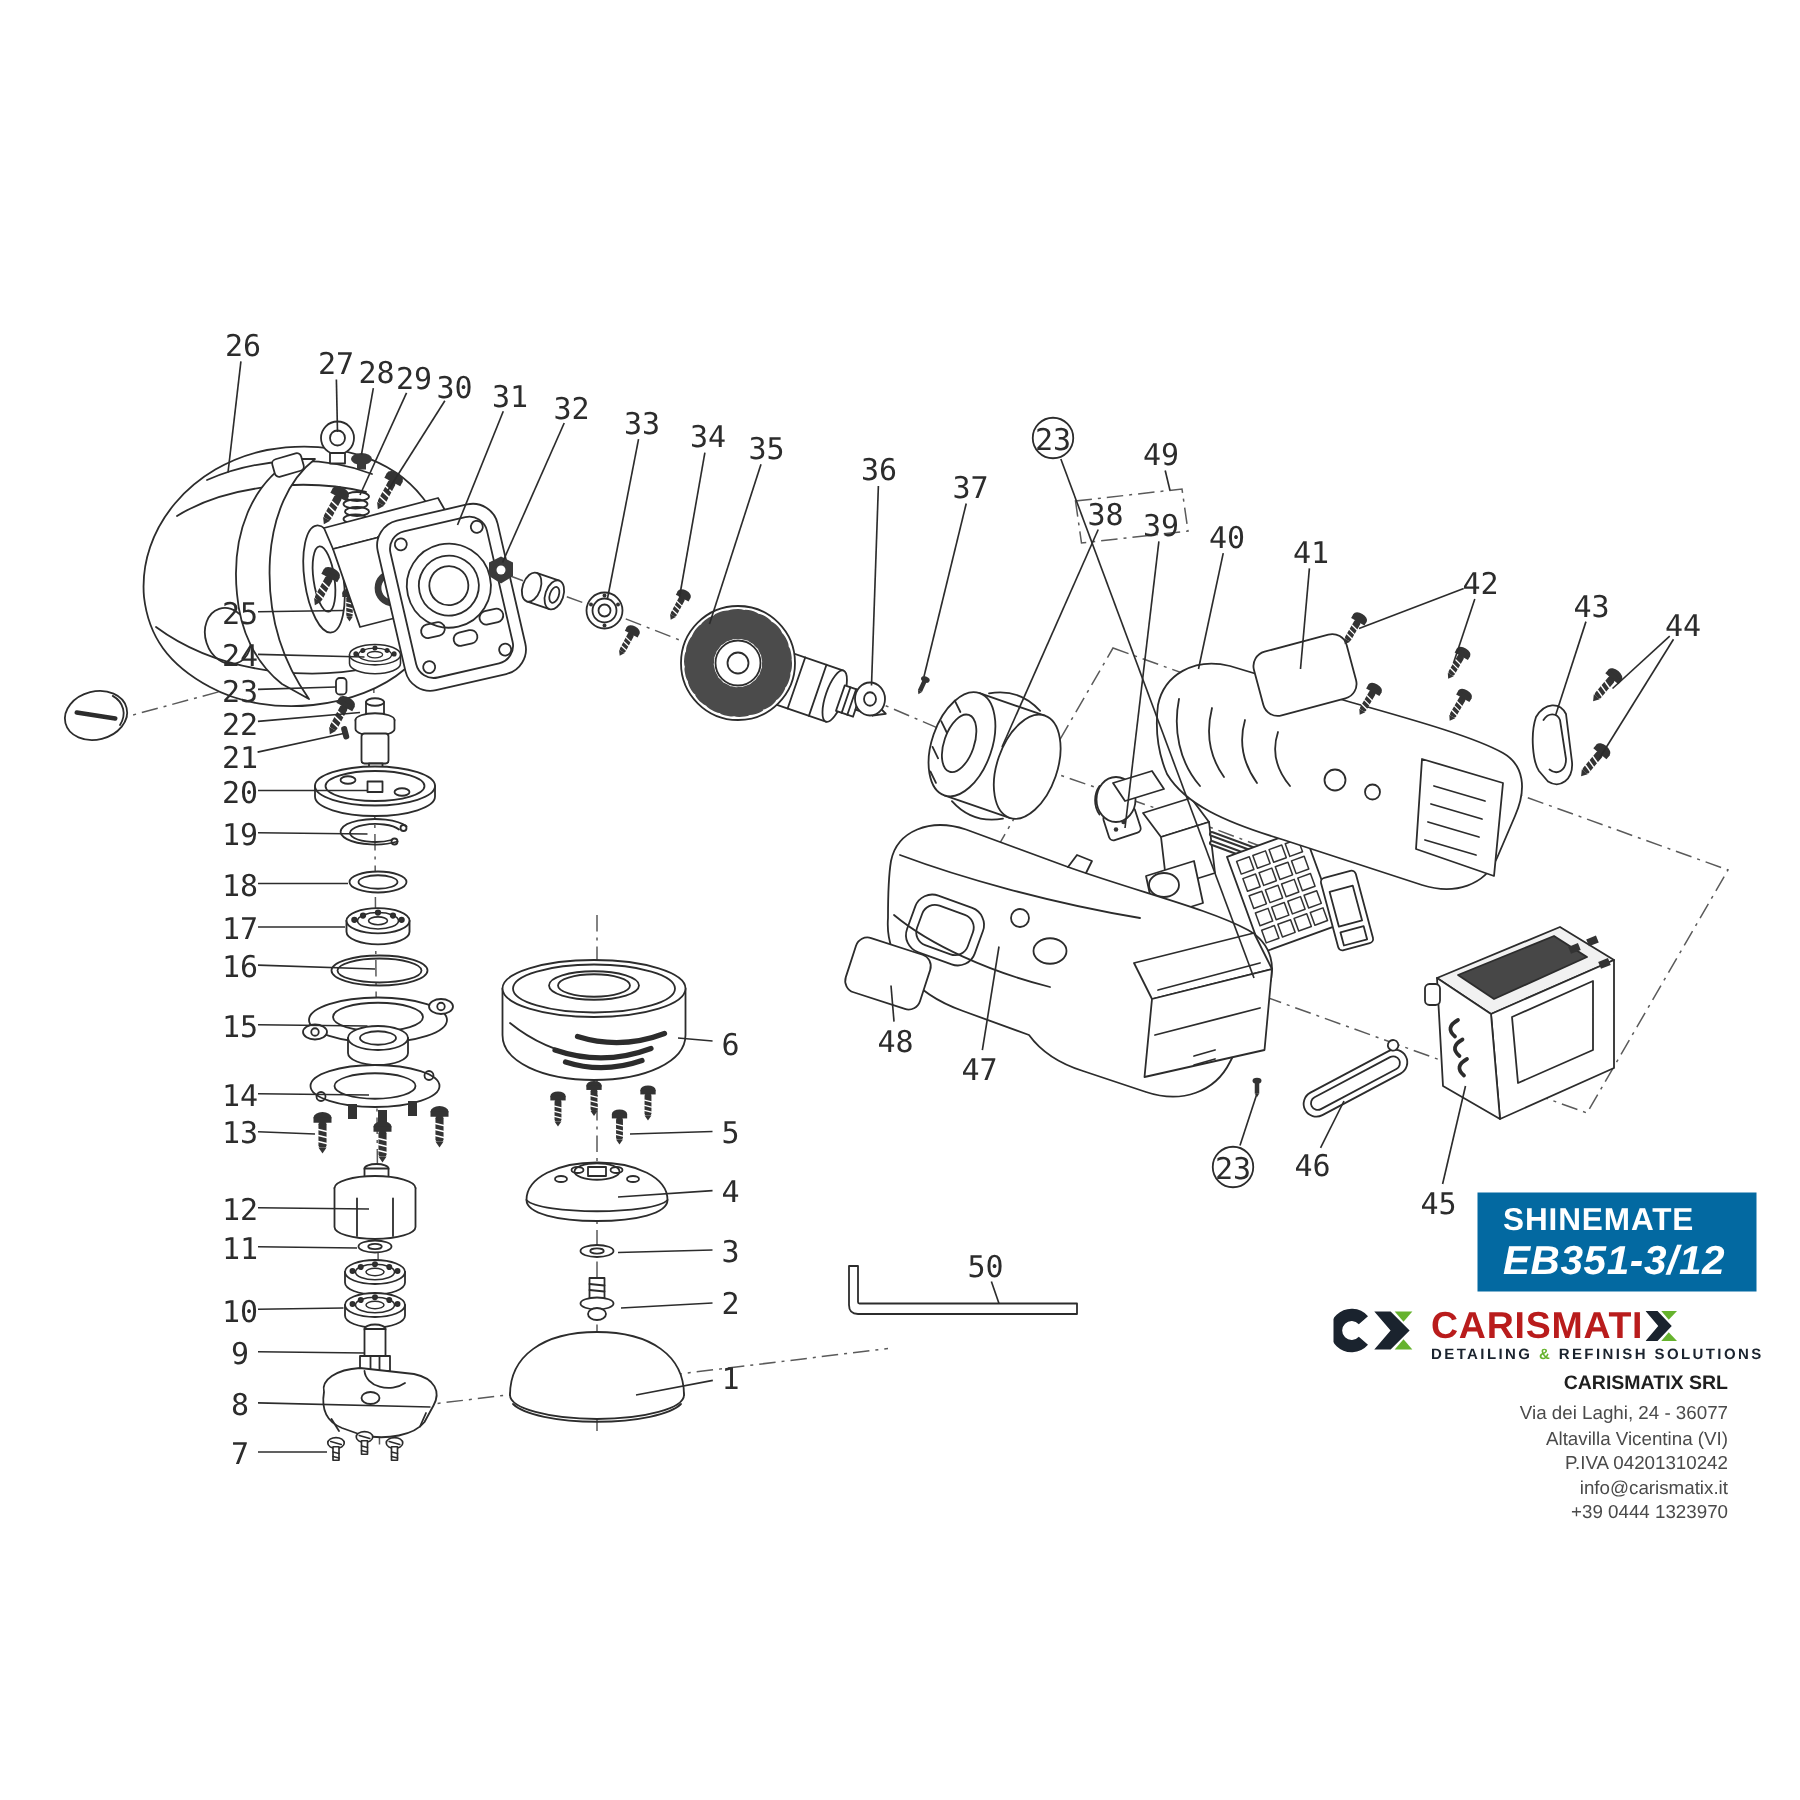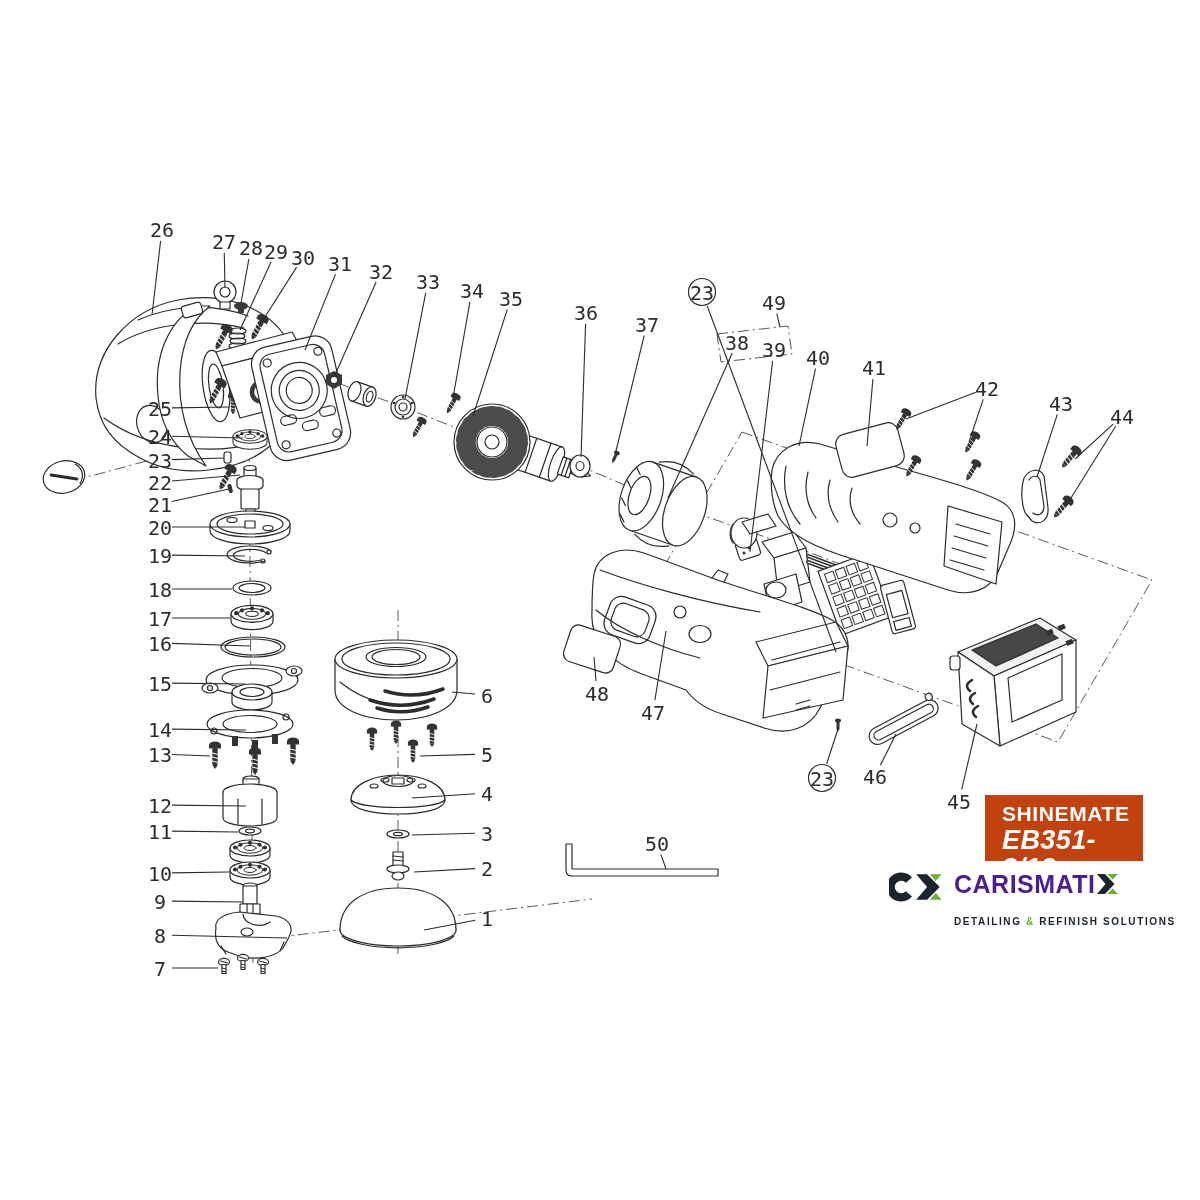--- a/index.html
+++ b/index.html
@@ -1,29 +1,29 @@
 <!DOCTYPE html>
 <html><head>
 <meta charset="utf-8">
 <style>
   html,body{margin:0;padding:0;background:#fff;}
   .stage{position:relative;width:1200px;height:1200px;background:#fff;overflow:hidden;
          font-family:"Liberation Sans",sans-serif;}
   .stage svg.diagram{position:absolute;left:0;top:0;}
   .callout-num{font:20px "DejaVu Sans Mono",monospace;fill:#2c2c2c;text-anchor:middle;dominant-baseline:central;}
-  .badge{position:absolute;left:985px;top:795px;width:158px;height:66px;background:#c2410c;color:#fff;
+  .badge{position:absolute;left:985px;top:795px;width:186px;height:66px;background:#0369a1;color:#fff;
          box-sizing:border-box;padding:7px 0 0 17px;}
   .badge .l1{font-size:21px;font-weight:bold;letter-spacing:.6px;line-height:24px;}
   .badge .l2{font-size:27px;font-weight:bold;letter-spacing:.4px;line-height:28px;font-style:italic;}
   .logo-row{position:absolute;left:889px;top:872px;width:264px;display:flex;align-items:flex-start;gap:7px;}
   .logo-col{display:flex;flex-direction:column;}
-  .wordmark{display:flex;align-items:flex-end;font-size:25px;font-weight:bold;color:#4c1d95;
+  .wordmark{display:flex;align-items:flex-end;font-size:25px;font-weight:bold;color:#b91c1c;
             letter-spacing:.5px;line-height:24px;}
   .wordmark svg{margin-left:1px;margin-bottom:2px;}
-  .tagline{font-size:10px;font-weight:bold;letter-spacing:1.6px;color:#1a232e;margin-top:20px;white-space:nowrap;}
+  .tagline{font-size:10px;font-weight:bold;letter-spacing:1.6px;color:#1a232e;margin-top:2px;white-space:nowrap;}
   .tagline .amp{color:#66b32e;}
   .company{position:absolute;right:48px;top:914px;text-align:right;}
   .company .name{font-size:13px;font-weight:bold;color:#1f1f1f;margin-bottom:5px;}
   .company .line{font-size:12.5px;color:#4a4a4a;line-height:16.5px;}
 </style>
 </head>
 <body>
 
 <div class="stage">
 
@@ -721,14 +721,22 @@
       <svg width="21" height="20" viewBox="0 0 21 20">
         <polygon points="0,0 8,0 17.5,10 8,20 0,20 8.5,10" fill="#1a232e"></polygon>
         <polygon points="10.5,0 21,0 15.5,5.8" fill="#66b32e"></polygon>
         <polygon points="15.5,14.2 21,20 10.5,20" fill="#66b32e"></polygon>
       </svg>
     </span>
     <span class="tagline"><span>DETAILING </span><span class="amp">&amp;</span><span> REFINISH SOLUTIONS</span></span>
   </span>
 </div>
 
-
+<div class="company">
+  <div class="name">CARISMATIX SRL</div>
+  <div class="line">Via dei Laghi, 24 - 36077</div>
+  <div class="line">Altavilla Vicentina (VI)</div>
+  <div class="line">P.IVA 04201310242</div>
+  <div class="line">info@carismatix.it</div>
+  <div class="line">+39 0444 1323970</div>
 </div>
 
+</div>
+
 </body></html>

